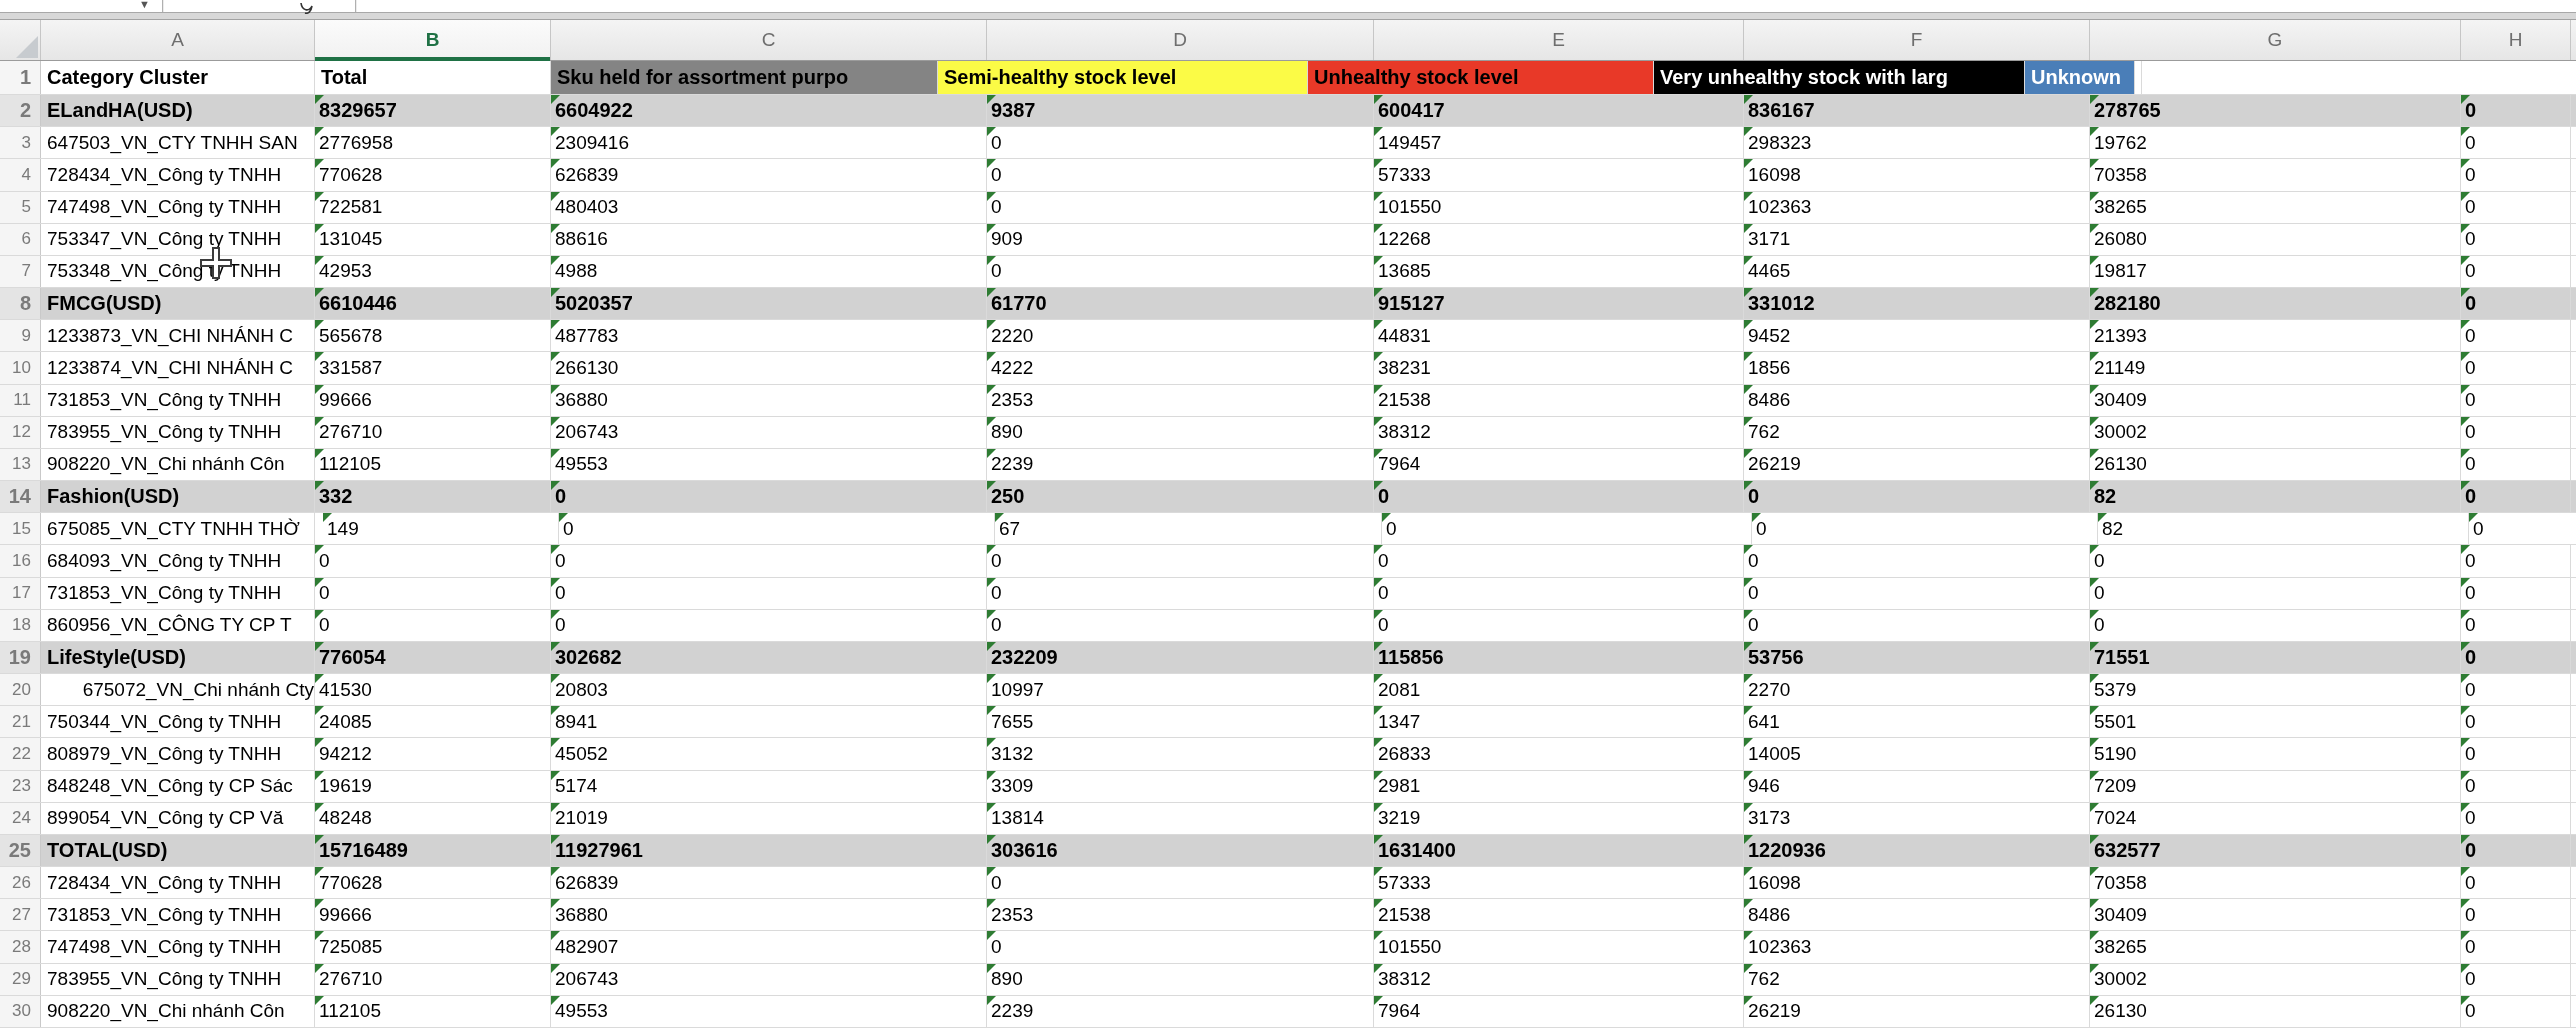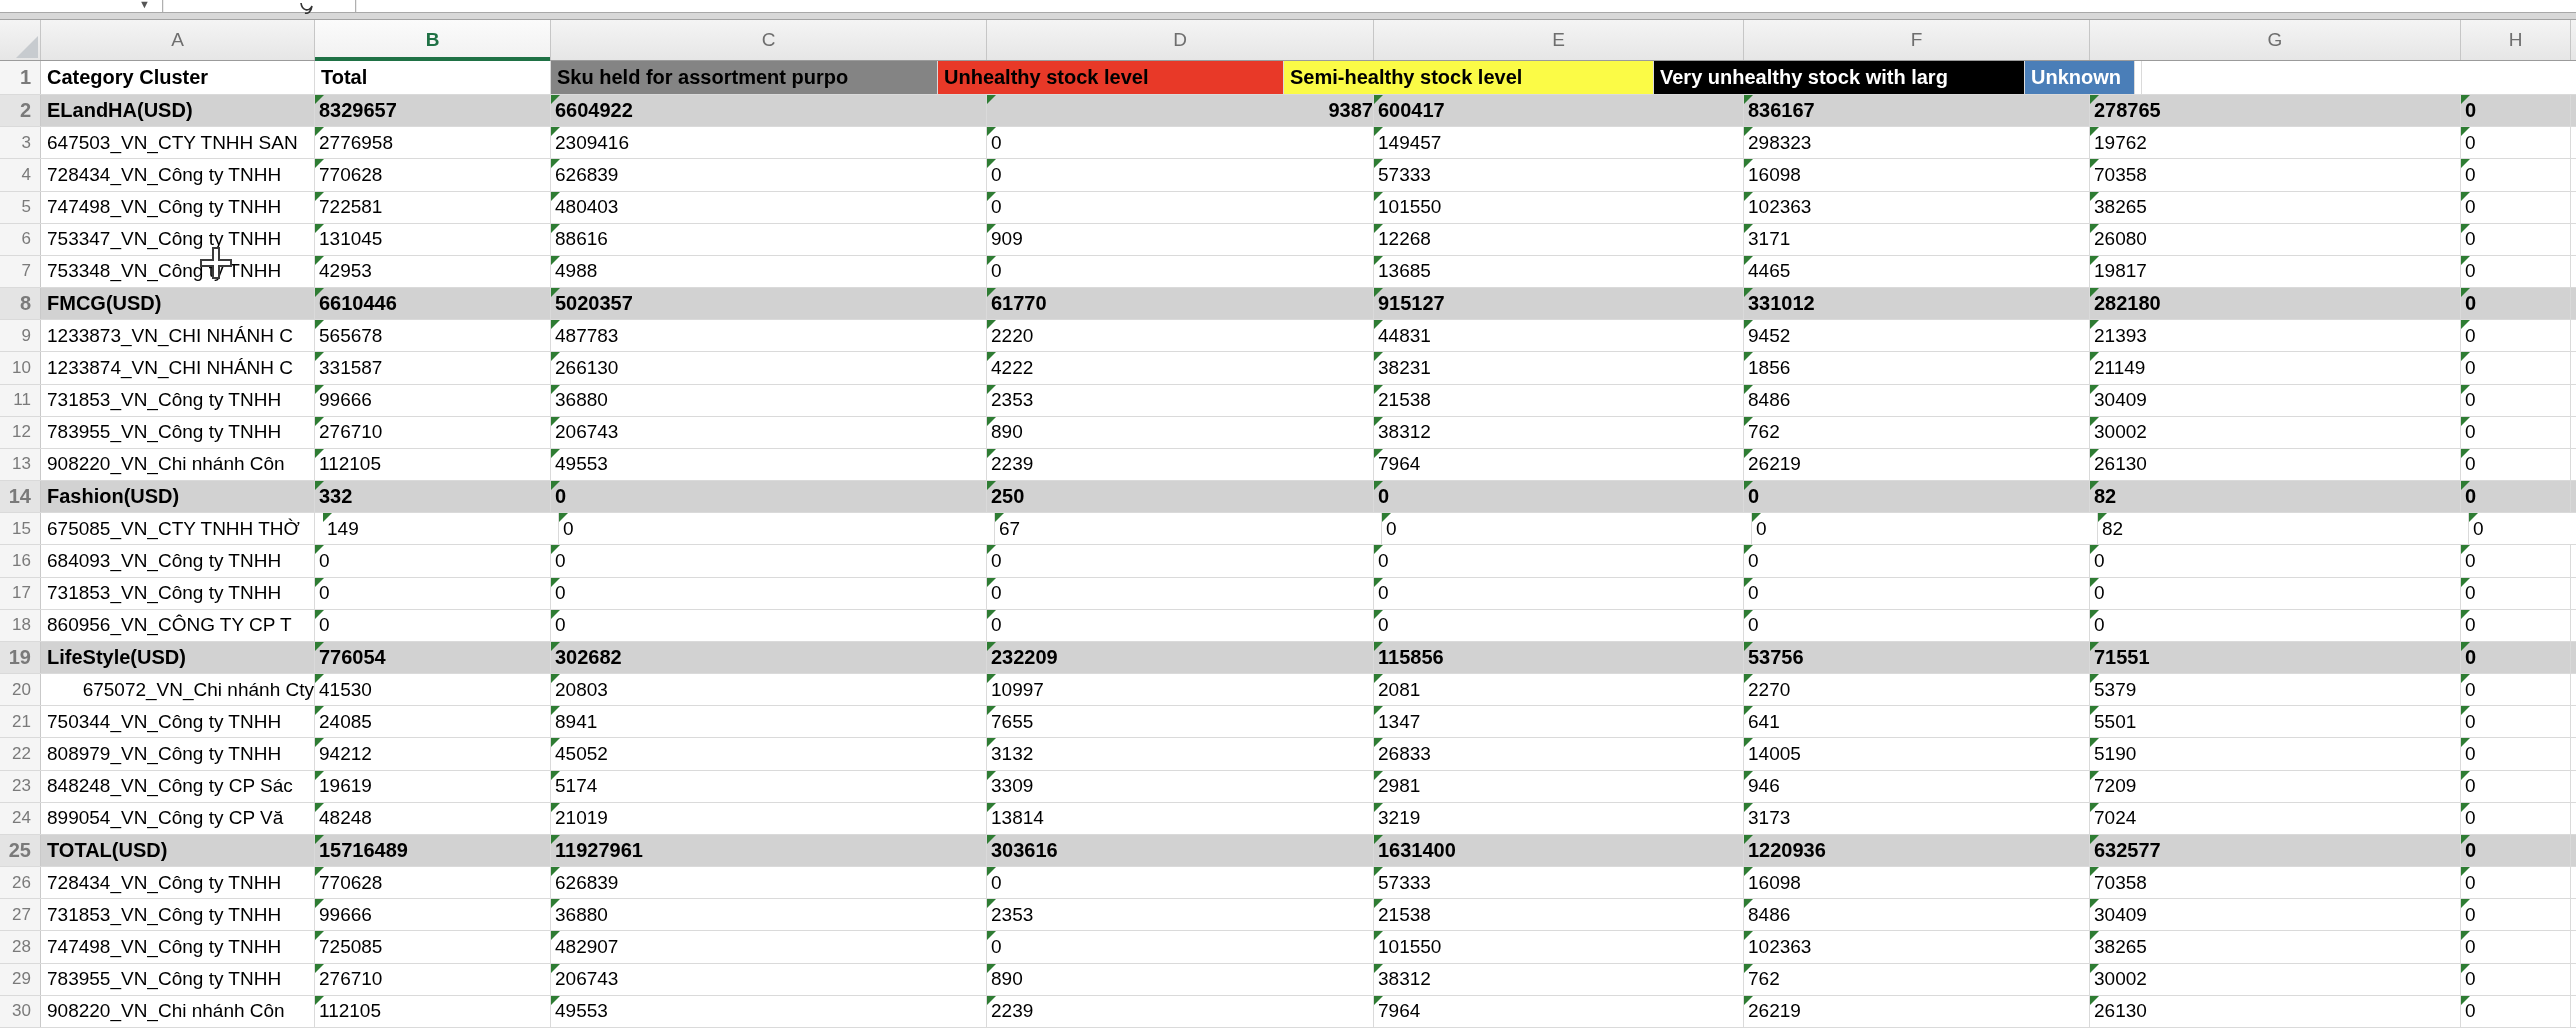--- a/index.html
+++ b/index.html
@@ -86,42 +86,42 @@
     <div class="ch" style="width: 371px;">G</div>
     <div class="ch" style="width: 110px;">H</div>
     <div class="ch" style="width: 6px;"></div>
   </div>
 
 <div class="row row1" id="row1">
     <div class="c g" style="width: 41px;">1</div>
     <div class="c" style="width: 274px; background: rgb(255, 255, 255); color: rgb(0, 0, 0);">Category Cluster</div>
     <div class="c" style="width: 236px; background: rgb(255, 255, 255); color: rgb(0, 0, 0);">Total</div>
     <div class="c" style="width: 387px; background: rgb(132, 132, 132); color: rgb(0, 0, 0);">Sku held for assortment purpo</div>
+    <div class="c" style="width: 370px; background: rgb(251, 251, 70); color: rgb(0, 0, 0);">Semi-healthy stock level</div>
     <div class="c" style="width: 346px; background: rgb(232, 57, 40); color: rgb(0, 0, 0);">Unhealthy stock level</div>
-    <div class="c" style="width: 370px; background: rgb(251, 251, 70); color: rgb(0, 0, 0);">Semi-healthy stock level</div>
     <div class="c" style="width: 371px; background: rgb(0, 0, 0); color: rgb(255, 255, 255);">Very unhealthy stock with larg</div>
     <div class="c" style="width: 110px; background: rgb(74, 126, 184); color: rgb(255, 255, 255);">Unknown</div>
     <div class="c" style="width: 6px;"></div>
   </div>
 
 <div id="rows">
     <div class="row cat">
       <div class="c g" style="width: 41px;">2</div>
       <div class="c a-cell" style="width: 274px;">
         <span>ELandHA(USD)</span>
       </div>
       <div class="c num" style="width: 236px;">
         <span class="tri"></span>
         <span>8329657</span>
       </div>
       <div class="c num" style="width: 436px;">
         <span class="tri"></span>
         <span>6604922</span>
       </div>
-      <div class="c num" style="width: 387px; justify-content: flex-end;">
+      <div class="c num" style="width: 387px;">
         <span class="tri"></span>
         <span>9387</span>
       </div>
       <div class="c num" style="width: 370px;">
         <span class="tri"></span>
         <span>600417</span>
       </div>
       <div class="c num" style="width: 346px;">
         <span class="tri"></span>
         <span>836167</span>

